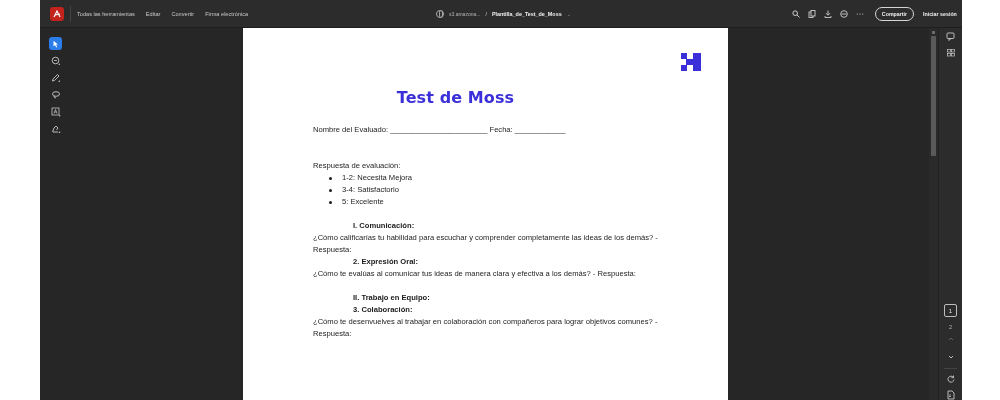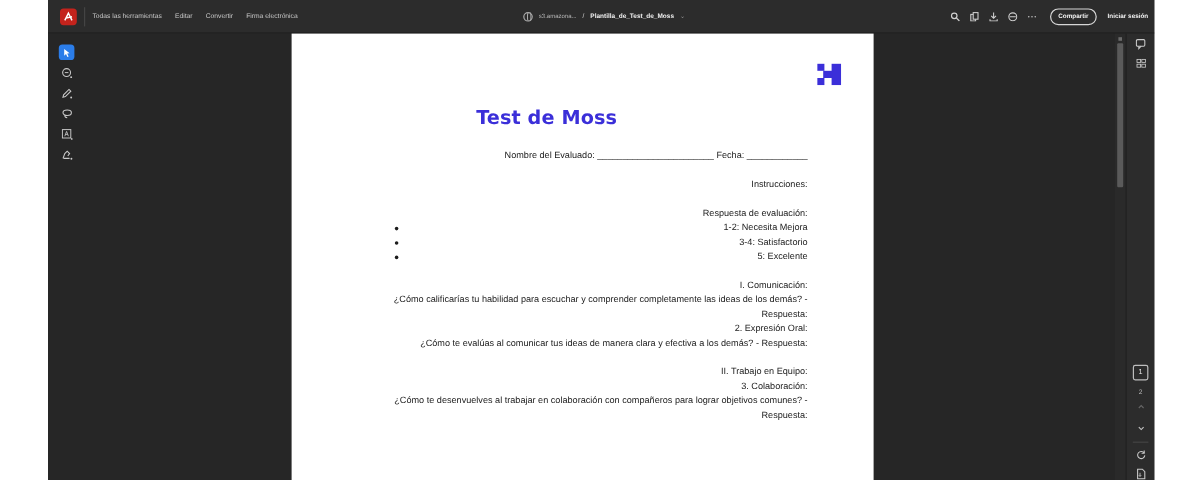--- a/index.html
+++ b/index.html
@@ -36,24 +36,24 @@
   .tool svg { display: block; }
 
   
   #viewport { position: absolute; left: 30px; top: 28px; width: 858px; height: 372px; background: #262626; }
   #page { position: absolute; left: 173px; top: 0; width: 485px; height: 372px; background: #ffffff; }
 
   .brand-logo { position: absolute; left: 438px; top: 25px; width: 20px; height: 18px; }
 
   .doc-title { position: absolute; left: 0; top: 60px; width: 425px; text-align: center; color: #3b2fd9; font-size: 16px; font-weight: bold; font-family: "DejaVu Sans", sans-serif; letter-spacing: 0.1px; }
 
-  .doc-body { position: absolute; left: 70px; top: 96px; width: 360px; color: #1c1c1c; font-size: 7.6px; line-height: 12px; text-align: right; }
+  .doc-body { position: absolute; left: 70px; top: 96px; width: 360px; color: #1c1c1c; font-size: 7.6px; line-height: 12px; }
   .doc-body p { margin: 0; }
   .doc-body .gap { height: 12px; }
-  .doc-body b { font-weight: normal; padding-left: 40px; }
+  .doc-body b { font-weight: bold; padding-left: 40px; }
   .doc-body ul { list-style: none; padding-left: 16px; }
   .doc-body li { position: relative; padding-left: 13px; }
   .doc-body li::before { content: ""; position: absolute; left: 0; top: 4.5px; width: 3px; height: 3px; border-radius: 50%; background: #1c1c1c; }
 
   
   #scroll-track { position: absolute; left: 889px; top: 28px; width: 9px; height: 372px; background: #2a2a2a; }
   #scroll-up { position: absolute; left: 3px; top: 3px; width: 3px; height: 3px; background: #6a6a6a; }
   #scroll-thumb { position: absolute; left: 2px; top: 8px; width: 5px; height: 120px; background: #5a5a5a; border-radius: 1px; }
 
   
@@ -174,21 +174,20 @@
         <rect x="12" y="0" width="8" height="18" fill="#3b2fd9"></rect>
         <rect x="5" y="6" width="8" height="6" fill="#3b2fd9"></rect>
         <rect x="0" y="12" width="6" height="6" fill="#3b2fd9"></rect>
       </svg>
 
       <div class="doc-title">Test de Moss</div>
 
       <div class="doc-body">
         <p>Nombre del Evaluado: _______________________ Fecha: ____________</p>
         <div class="gap"></div>
-        <p>Instrucciones:</p>
         <div class="gap"></div>
         <p>Respuesta de evaluación:</p>
         <ul>
           <li>1-2: Necesita Mejora</li>
           <li>3-4: Satisfactorio</li>
           <li>5: Excelente</li>
         </ul>
         <div class="gap"></div>
         <p><b>I. Comunicación:</b></p>
         <p>¿Cómo calificarías tu habilidad para escuchar y comprender completamente las ideas de los demás? - Respuesta:</p>

